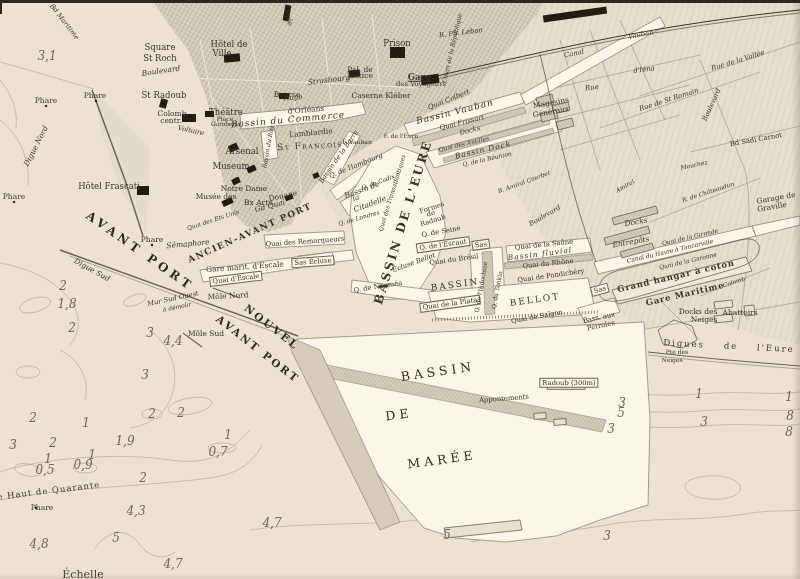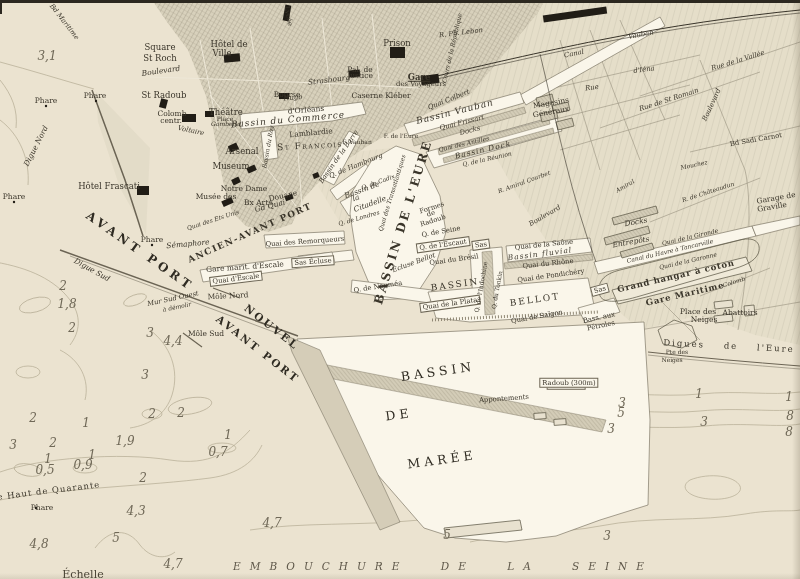--- a/index.html
+++ b/index.html
@@ -216,21 +216,20 @@
   <div id="labels">
       <div class="lbl k-depth" style="left: 47px; top: 56px; transform: translate(-50%, -50%) rotate(0deg);">3,1</div>
       <div class="lbl k-small" style="left: 46px; top: 101px; transform: translate(-50%, -50%) rotate(0deg);">Phare</div>
       <div class="lbl k-small" style="left: 95px; top: 96px; transform: translate(-50%, -50%) rotate(0deg);">Phare</div>
       <div class="lbl k-small" style="left: 14px; top: 197px; transform: translate(-50%, -50%) rotate(0deg);">Phare</div>
       <div class="lbl k-small" style="left: 36px; top: 146px; transform: translate(-50%, -50%) rotate(-63deg); font-style: italic;">Digue Nord</div>
       <div class="lbl k-small" style="left: 92px; top: 270px; transform: translate(-50%, -50%) rotate(29deg); font-style: italic;">Digue Sud</div>
       <div class="lbl k-med" style="left: 47px; top: 491px; transform: translate(-50%, -50%) rotate(-7deg); letter-spacing: 1px;">le Haut de Quarante</div>
       <div class="lbl k-small" style="left: 42px; top: 508px; transform: translate(-50%, -50%) rotate(0deg);">Phare</div>
       <div class="lbl k-med2" style="left: 83px; top: 574px; transform: translate(-50%, -50%) rotate(0deg);">Échelle</div>
-      <div class="lbl k-seine" style="left: 443px; top: 566px; transform: translate(-50%, -50%) rotate(0deg);">EMBOUCHURE DE LA SEINE</div>
       <div class="lbl k-depth" style="left: 63px; top: 286px; transform: translate(-50%, -50%) rotate(0deg);">2</div>
       <div class="lbl k-depth" style="left: 67px; top: 304px; transform: translate(-50%, -50%) rotate(0deg);">1,8</div>
       <div class="lbl k-depth" style="left: 72px; top: 328px; transform: translate(-50%, -50%) rotate(0deg);">2</div>
       <div class="lbl k-depth" style="left: 150px; top: 333px; transform: translate(-50%, -50%) rotate(0deg);">3</div>
       <div class="lbl k-depth" style="left: 173px; top: 341px; transform: translate(-50%, -50%) rotate(0deg);">4,4</div>
       <div class="lbl k-depth" style="left: 145px; top: 375px; transform: translate(-50%, -50%) rotate(0deg);">3</div>
       <div class="lbl k-depth" style="left: 33px; top: 418px; transform: translate(-50%, -50%) rotate(0deg);">2</div>
       <div class="lbl k-depth" style="left: 86px; top: 423px; transform: translate(-50%, -50%) rotate(0deg);">1</div>
       <div class="lbl k-depth" style="left: 53px; top: 443px; transform: translate(-50%, -50%) rotate(0deg);">2</div>
       <div class="lbl k-depth" style="left: 152px; top: 414px; transform: translate(-50%, -50%) rotate(0deg);">2</div>
@@ -348,21 +347,21 @@
       <div class="lbl k-medsp" style="left: 676px; top: 276px; transform: translate(-50%, -50%) rotate(-13deg);">Grand hangar à coton</div>
       <div class="lbl k-medsp" style="left: 685px; top: 294px; transform: translate(-50%, -50%) rotate(-13deg);">Gare Maritime</div>
       <div class="lbl k-micro" style="left: 690px; top: 237px; transform: translate(-50%, -50%) rotate(-13deg); font-style: italic;">Quai de la Gironde</div>
       <div class="lbl k-micro" style="left: 670px; top: 251px; transform: translate(-50%, -50%) rotate(-13deg); font-style: italic;">Canal du Havre à Tancarville</div>
       <div class="lbl k-micro" style="left: 688px; top: 261px; transform: translate(-50%, -50%) rotate(-13deg); font-style: italic;">Quai de la Garonne</div>
       <div class="lbl k-small" style="left: 636px; top: 222px; transform: translate(-50%, -50%) rotate(-10deg); font-style: italic;">Docks</div>
       <div class="lbl k-small" style="left: 631px; top: 242px; transform: translate(-50%, -50%) rotate(-10deg); font-style: italic;">Entrepôts</div>
       <div class="lbl k-small" style="left: 776px; top: 198px; transform: translate(-50%, -50%) rotate(-10deg);">Garage de</div>
       <div class="lbl k-small" style="left: 772px; top: 207px; transform: translate(-50%, -50%) rotate(-10deg);">Graville</div>
       <div class="lbl k-small" style="left: 740px; top: 313px; transform: translate(-50%, -50%) rotate(0deg);">Abattoirs</div>
-      <div class="lbl k-small" style="left: 698px; top: 312px; transform: translate(-50%, -50%) rotate(0deg);">Place des</div>
+      <div class="lbl k-small" style="left: 698px; top: 312px; transform: translate(-50%, -50%) rotate(0deg);">Docks des</div>
       <div class="lbl k-small" style="left: 704px; top: 320px; transform: translate(-50%, -50%) rotate(0deg);">Neiges</div>
       <div class="lbl k-med" style="left: 729px; top: 346px; transform: translate(-50%, -50%) rotate(3deg); letter-spacing: 2px; word-spacing: 14px;">Digues de l'Eure</div>
       <div class="lbl k-micro" style="left: 677px; top: 352px; transform: translate(-50%, -50%) rotate(0deg);">Pte des</div>
       <div class="lbl k-micro" style="left: 672px; top: 360px; transform: translate(-50%, -50%) rotate(0deg);">Neiges</div>
       <div class="lbl k-boxed" style="left: 566px; top: 385px; transform: translate(-50%, -50%) rotate(0deg);">Forme de</div>
       <div class="lbl k-boxed" style="left: 569px; top: 383px; transform: translate(-50%, -50%) rotate(0deg);">Radoub (300m)</div>
       <div class="lbl k-tiny" style="left: 504px; top: 399px; transform: translate(-50%, -50%) rotate(-4deg);">Appontements</div>
       <div class="lbl k-maree" style="left: 438px; top: 372px; transform: translate(-50%, -50%) rotate(-8deg);">BASSIN</div>
       <div class="lbl k-maree" style="left: 399px; top: 415px; transform: translate(-50%, -50%) rotate(-8deg);">DE</div>
       <div class="lbl k-maree" style="left: 442px; top: 460px; transform: translate(-50%, -50%) rotate(-8deg);">MARÉE</div>

